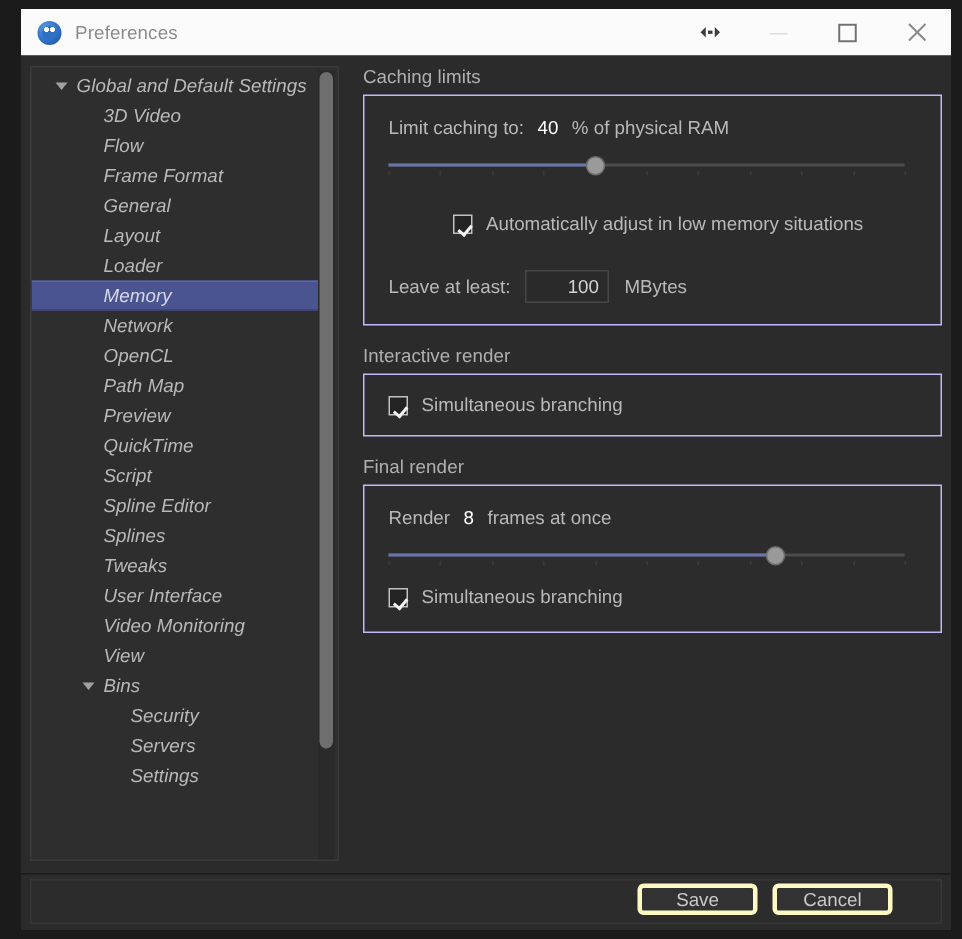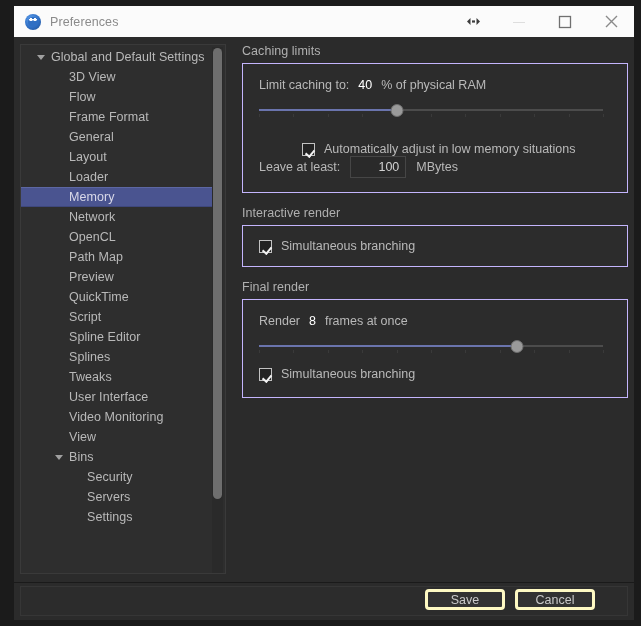--- a/index.html
+++ b/index.html
@@ -78,20 +78,21 @@
   }
 
   
   #sidebar {
     position: absolute;
     left: 6px; top: 7px;
     width: 206px; height: 530px;
     background: #2e2e2e;
     border: 1px solid #3a3a3a;
     overflow: hidden;
+    font-style: italic;
   }
   #tree {
     position: absolute;
     left: 0; top: 2px;
     width: 194px;
   }
   .tree-row {
     position: relative;
     height: 20px;
     display: flex;
@@ -323,21 +324,21 @@
 
   <div id="body">
 
     <div id="sidebar">
       <div id="tree">
           <div class="tree-row lvl0">
             <span class="caret"></span>
             <span class="label">Global and Default Settings</span>
           </div>
           <div class="tree-row lvl1">
-            <span class="label">3D View</span>
+            <span class="label">3D Video</span>
           </div>
           <div class="tree-row lvl1">
             <span class="label">Flow</span>
           </div>
           <div class="tree-row lvl1">
             <span class="label">Frame Format</span>
           </div>
           <div class="tree-row lvl1">
             <span class="label">General</span>
           </div>
@@ -433,21 +434,21 @@
               <i style="left: 100%;"></i>
             </div>
           <div class="handle" style="left: 40%;"></div>
         </div>
 
         <div class="cb-row" style="margin-top:24px;padding-left:43px;">
           <span class="cbox"></span>
           <span class="cb-label">Automatically adjust in low memory situations</span>
         </div>
 
-        <div class="field-row" style="margin-top:0; gap:10px;">
+        <div class="field-row" style="margin-top:24px; gap:10px;">
           <span class="field-label">Leave at least:</span>
           <span class="numbox">100</span>
           <span class="field-unit">MBytes</span>
         </div>
       </div>
 
       <div class="group-title">Interactive render</div>
       <div class="group group-box" style="padding:13px 16px;">
         <div class="cb-row">
           <span class="cbox"></span>

